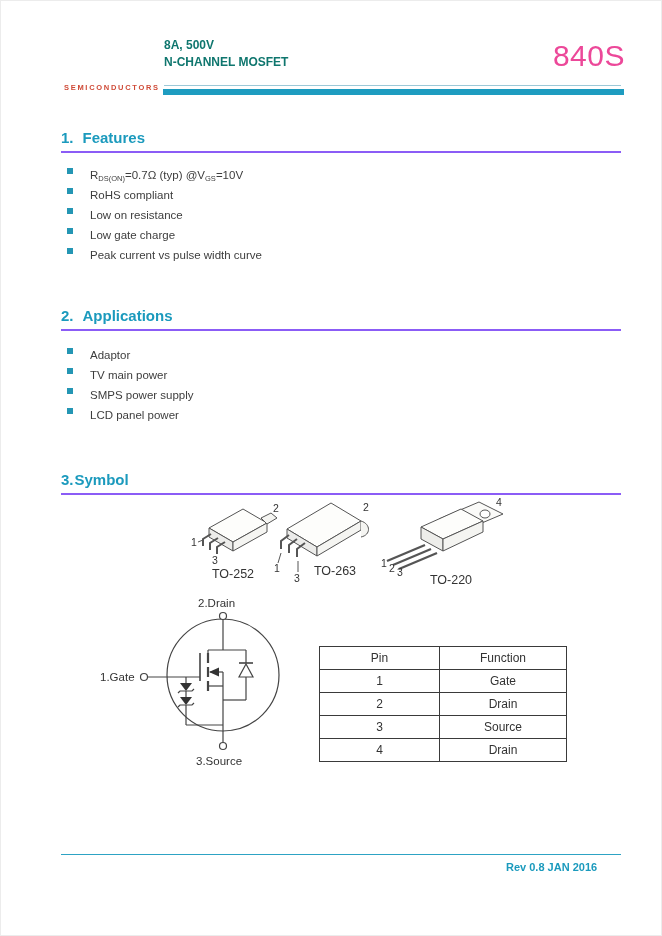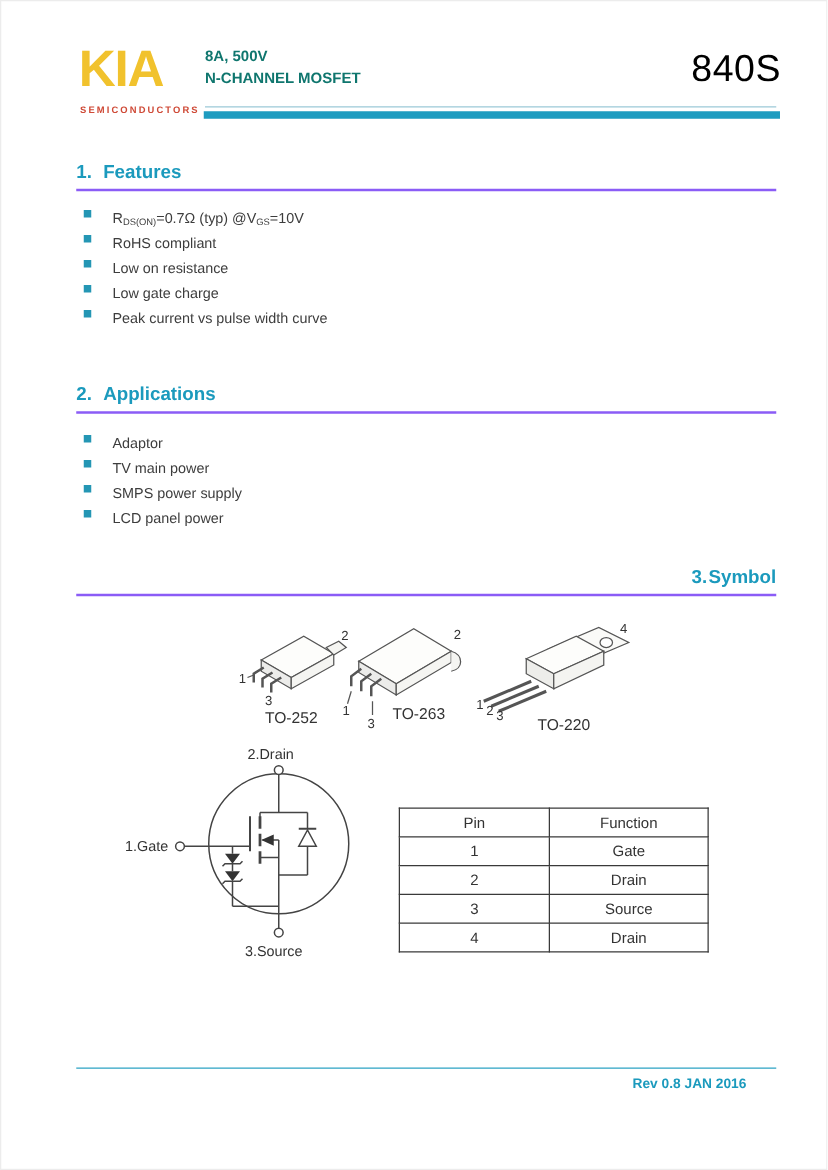--- a/index.html
+++ b/index.html
@@ -10,21 +10,21 @@
     border:1px solid #ececec; overflow:hidden;
   }
   
   .logo { position:absolute; left:62px; top:32px; color:#f1c22d;
           font-size:41px; font-weight:700; letter-spacing:-1px; line-height:44px; }
   .logo-sub { position:absolute; left:63px; top:82px; color:#cf4a37;
           font-size:7.5px; font-weight:700; letter-spacing:1.7px; }
   .spec { position:absolute; left:163px; top:36px; color:#0f766e;
           font-size:12px; font-weight:700; line-height:17px; }
   .partno { position:absolute; left:538px; top:38px; width:86px; text-align:right;
-          color:#000000; font-size:30px; font-weight:500; letter-spacing:.5px; }
+          color:#ec4899; font-size:30px; font-weight:500; letter-spacing:.5px; }
   .hdr-thin { position:absolute; left:163px; top:84px; width:457px; height:1px; background:#9cc9d8; }
   .hdr-bar  { position:absolute; left:162px; top:88px; width:461px; height:6px; background:#1e9cc0; }
   
   .sec { position:absolute; left:60px; width:560px; color:#1b9abd;
          font-size:15px; font-weight:700; padding-bottom:5px;
          border-bottom:2px solid #8b5cf6; }
   .sec .num { margin-right:9px; }
   .sec.tight .num { margin-right:1px; }
   
   .blist { position:absolute; left:66px; width:540px; }
@@ -46,21 +46,20 @@
   .foot-page { position:absolute; left:161px; top:860px; width:300px; text-align:center;
                color:#1b9abd; font-size:11px; font-weight:700; }
   .foot-rev  { position:absolute; left:505px; top:860px; color:#1b9abd;
                font-size:11px; font-weight:700; }
 </style>
 </head>
 <body>
 
 <div class="page">
 
-  <div class="logo">KIA</div>
   <div class="logo-sub">SEMICONDUCTORS</div>
   <div class="spec">
     <div>8A, 500V</div>
     <div>N-CHANNEL MOSFET</div>
   </div>
   <div class="partno">840S</div>
   <div class="hdr-thin"></div>
   <div class="hdr-bar"></div>
 
   <div class="sec" style="top:128px;">
@@ -104,21 +103,21 @@
     <div class="li">
       <span class="bullet"></span>
       <span class="li-text">SMPS power supply</span>
     </div>
     <div class="li">
       <span class="bullet"></span>
       <span class="li-text">LCD panel power</span>
     </div>
   </div>
 
-  <div class="sec tight" style="top:452px;text-align:right;">
+  <div class="sec tight" style="top:470px;">
     <span class="num">3.</span><span>Symbol</span>
   </div>
 
   <svg class="pkg" style="left:180px; top:497px;" width="105" height="85" viewBox="0 0 105 85">
     <polygon points="28,30 62,11 86,25 52,44" fill="#fdfdfb" stroke="#555" stroke-width="1"></polygon>
     <polygon points="28,30 52,44 52,53 28,39" fill="#ececea" stroke="#555" stroke-width="1"></polygon>
     <polygon points="52,44 86,25 86,34 52,53" fill="#f5f5f2" stroke="#555" stroke-width="1"></polygon>
     <polygon points="80,20 90,15 96,20 86,26" fill="#f5f5f2" stroke="#555" stroke-width="1"></polygon>
     <polyline points="30,36 22,41 22,48" fill="none" stroke="#555" stroke-width="2"></polyline>
     <polyline points="37,40 29,45 29,52" fill="none" stroke="#555" stroke-width="2"></polyline>

